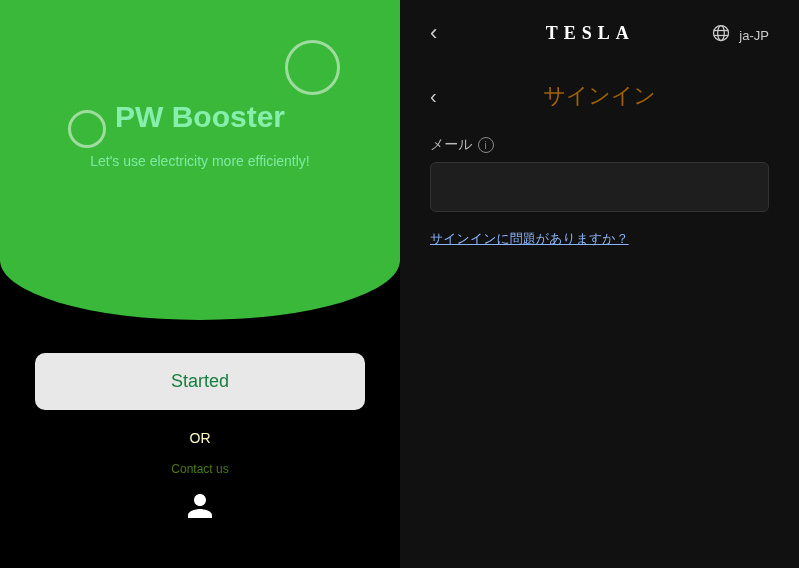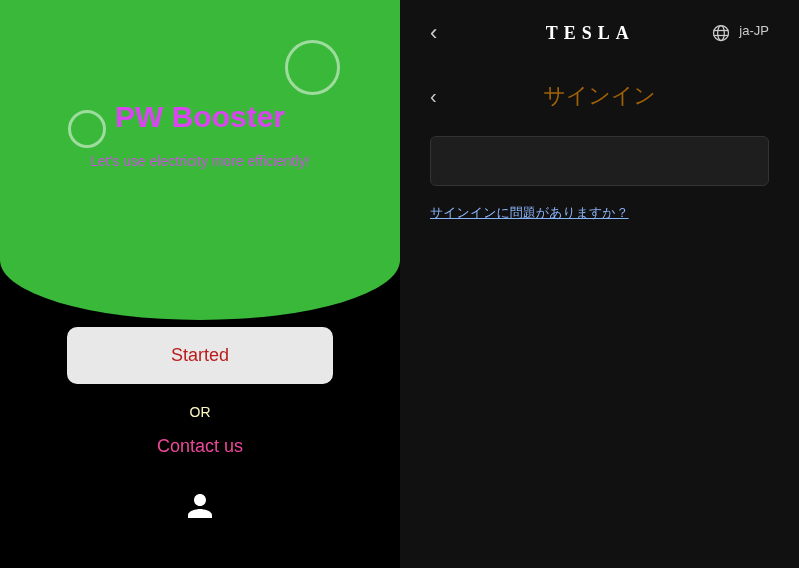--- a/index.html
+++ b/index.html
@@ -55,58 +55,58 @@
       border: 3px solid rgba(255,255,255,0.5);
       border-radius: 50%;
     }
 
     .app-branding {
       position: absolute;
       top: 100px;
       left: 0;
       width: 100%;
       text-align: center;
-      color: #d946ef;
+      color: #86efac;
     }
 
     .app-title {
       font-size: 30px;
       font-weight: 700;
       margin-bottom: 8px;
     }
 
     .app-subtitle {
       font-size: 14px;
       font-weight: 400;
       opacity: 0.9;
       margin-top: 19px;
     }
 
     .started-btn {
-      width: 266px;
+      width: 330px;
       height: 57px;
       background: #e8e8e8;
       border: none;
       border-radius: 10px;
       font-size: 18px;
-      color: #b91c1c;
+      color: #15803d;
       cursor: pointer;
       margin-bottom: 20px;
     }
 
     .or-text {
       color: #fef9c3;
       font-size: 14px;
       margin-bottom: 16px;
     }
 
     .contact-us {
-      color: #ec4899;
-      font-size: 18px;
-      margin-bottom: 29px;
+      color: #4d7c0f;
+      font-size: 12px;
+      margin-bottom: 10px;
       cursor: pointer;
     }
 
     .account-icon {
       color: #fff;
       font-size: 28px;
       margin-top: 5px;
     }
 
     
@@ -136,21 +136,21 @@
       font-size: 18px;
       font-weight: 700;
       color: #fff;
       letter-spacing: 6px;
       font-family: 'Georgia', serif;
       margin-left: 32px;
     }
 
     .lang-selector {
       display: flex;
-      align-items: flex-start;
+      align-items: flex-end;
       gap: 8px;
       color: #ccc;
       font-size: 13px;
       cursor: pointer;
     }
 
     .globe-icon {
       width: 20px;
       height: 20px;
     }
@@ -267,18 +267,22 @@
       </svg>
       <span>ja-JP</span>
     </div>
   </div>
 
   <div class="signin-header">
     <span class="signin-back">‹</span>
     <span class="signin-title">サインイン</span>
   </div>
 
+  <div class="field-label">
+    <span>メール</span>
+    <span class="info-icon">i</span>
+  </div>
 
   <input class="email-input" type="email" placeholder="" style="">
 
 
   <div class="trouble-link">サインインに問題がありますか？</div>
 </div>
 
 </body></html>

